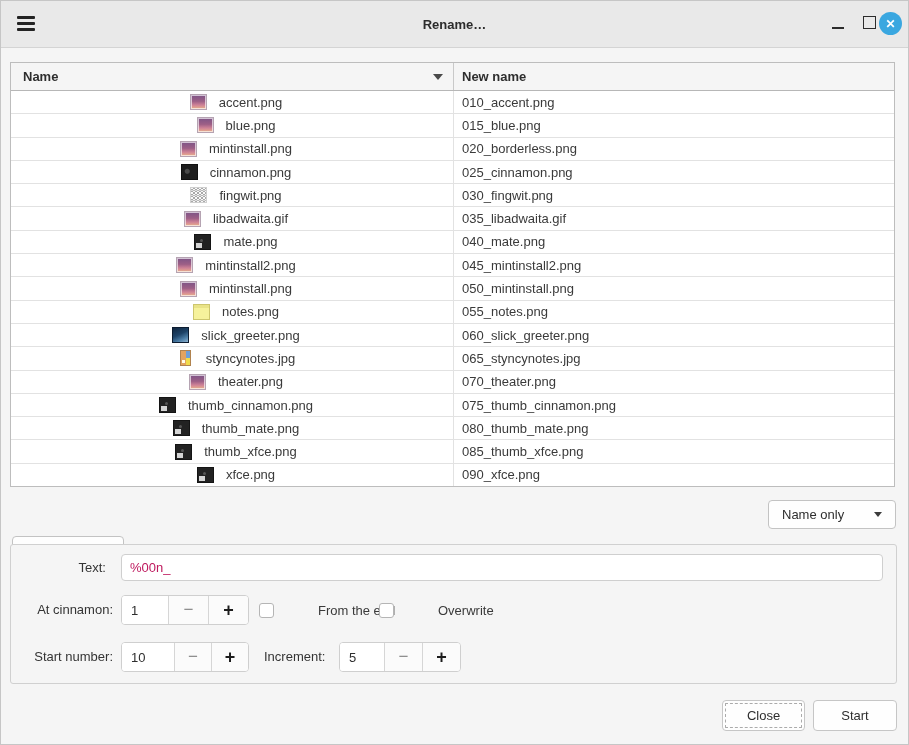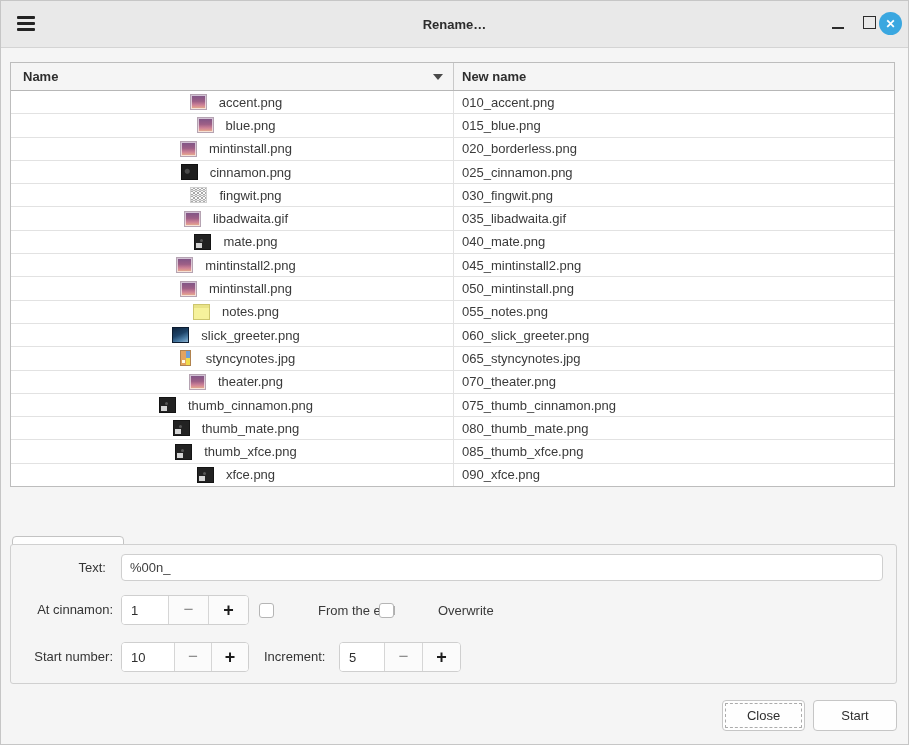--- a/index.html
+++ b/index.html
@@ -71,21 +71,21 @@
         border-top:5.5px solid #3c3c3c;}
   #insert-dd{left:12px;top:500px;width:112px;margin-top:36px;}
   #scope-dd{left:768px;top:500px;width:128px;}
 
   
   .panel{position:absolute;left:10px;top:544px;width:887px;height:140px;border:1px solid #d0d0d0;
          border-radius:3px;box-sizing:border-box;background:#f5f5f5;}
   .plabel{position:absolute;text-align:right;color:#343434;}
   .txt-input{position:absolute;left:110px;top:9px;width:762px;height:27px;box-sizing:border-box;
              border:1px solid #cfcfcf;border-radius:4px;background:#fff;padding:0 8px;font-size:13px;
-             font-family:"Liberation Sans",sans-serif;color:#404040;}
+             font-family:"Liberation Sans",sans-serif;color:#be185d;}
   .spin{position:absolute;height:30px;display:flex;border:1px solid #cfcfcf;border-radius:4px;
         overflow:hidden;background:#fff;box-sizing:border-box;}
   .spin input{border:none;outline:none;padding:0 0 0 9px;font-size:13px;color:#2e2e2e;background:#fff;
               font-family:"Liberation Sans",sans-serif;width:100%;box-sizing:border-box;}
   .spin .seg{border-left:1px solid #d6d6d6;background:#fbfbfb;display:flex;align-items:center;
              justify-content:center;cursor:pointer;}
   .seg.minus{color:#8a8a8a;font-size:17px;}
   .seg.plus{color:#1d1d1d;font-size:18px;font-weight:bold;}
   .checkrow{position:absolute;height:30px;display:flex;align-items:center;cursor:pointer;gap:36px;}
   .checkbox{width:15px;height:15px;border:1px solid #b5b5b5;border-radius:3px;background:#fff;
@@ -263,20 +263,24 @@
       </div>
       <div class="cell-new">090_xfce.png</div>
     </div>
   </div>
   </div>
 
   <div class="dropdown" id="insert-dd">
     <span>Insert</span>
     <span class="chev"></span>
   </div>
+  <div class="dropdown" id="scope-dd">
+    <span>Name only</span>
+    <span class="chev"></span>
+  </div>
 
   <div class="panel">
 
     <div class="plabel" style="left:0;top:9px;width:95px;line-height:27px;">Text:</div>
     <input class="txt-input" value="%00n_" style="">
 
     <div class="plabel" style="left:0;top:50px;width:102px;line-height:30px;">At cinnamon:</div>
     <div class="spin" style="left:110px;top:50px;width:128px;">
       <input style="width: 46px;" value="1">
       <div class="seg minus" style="width:40px;">

